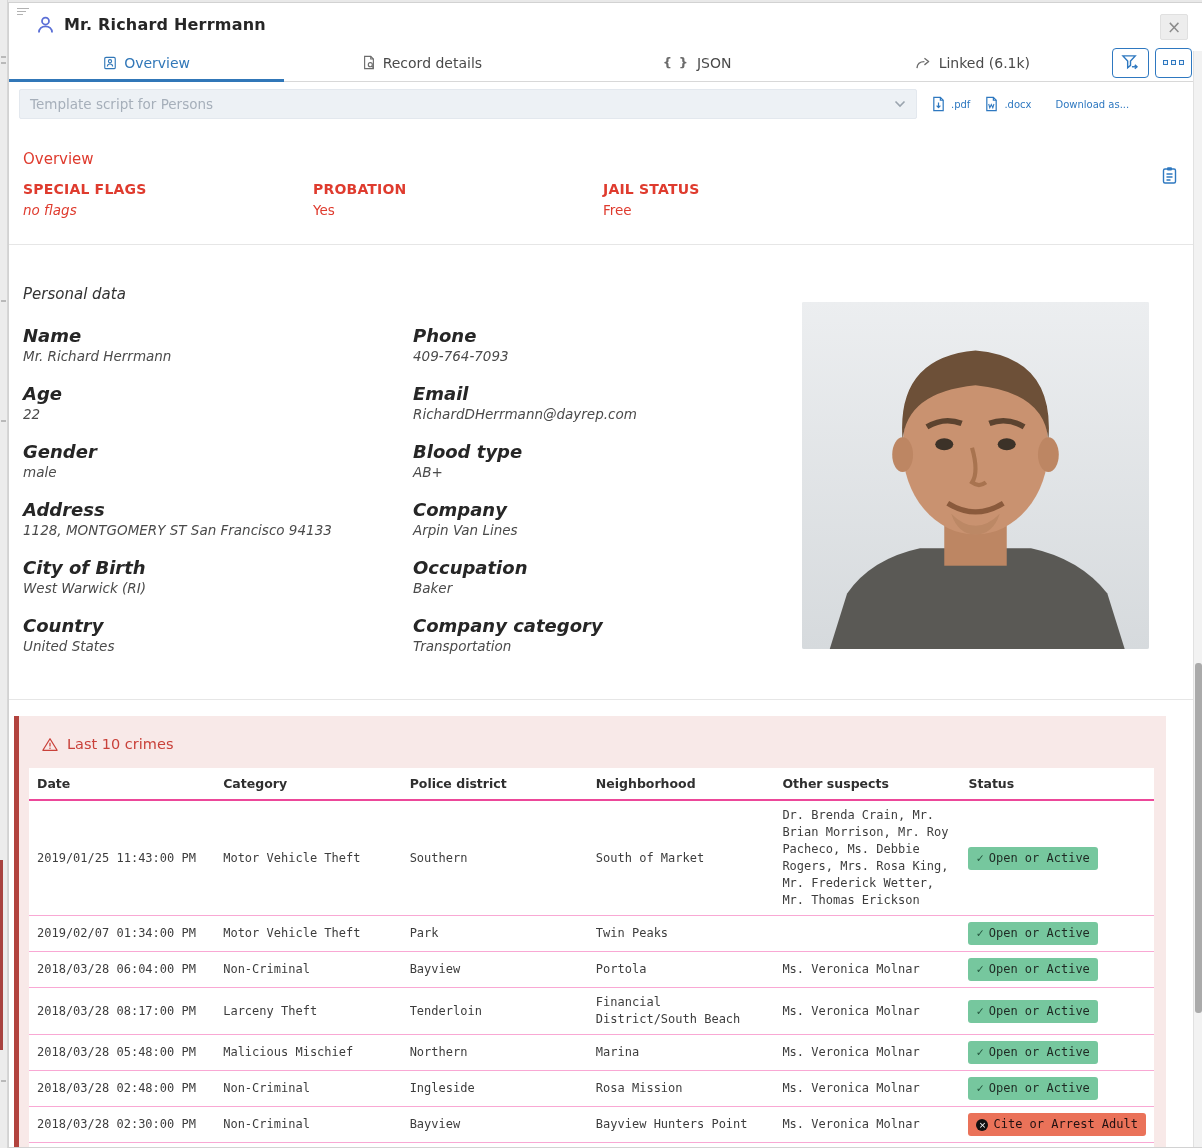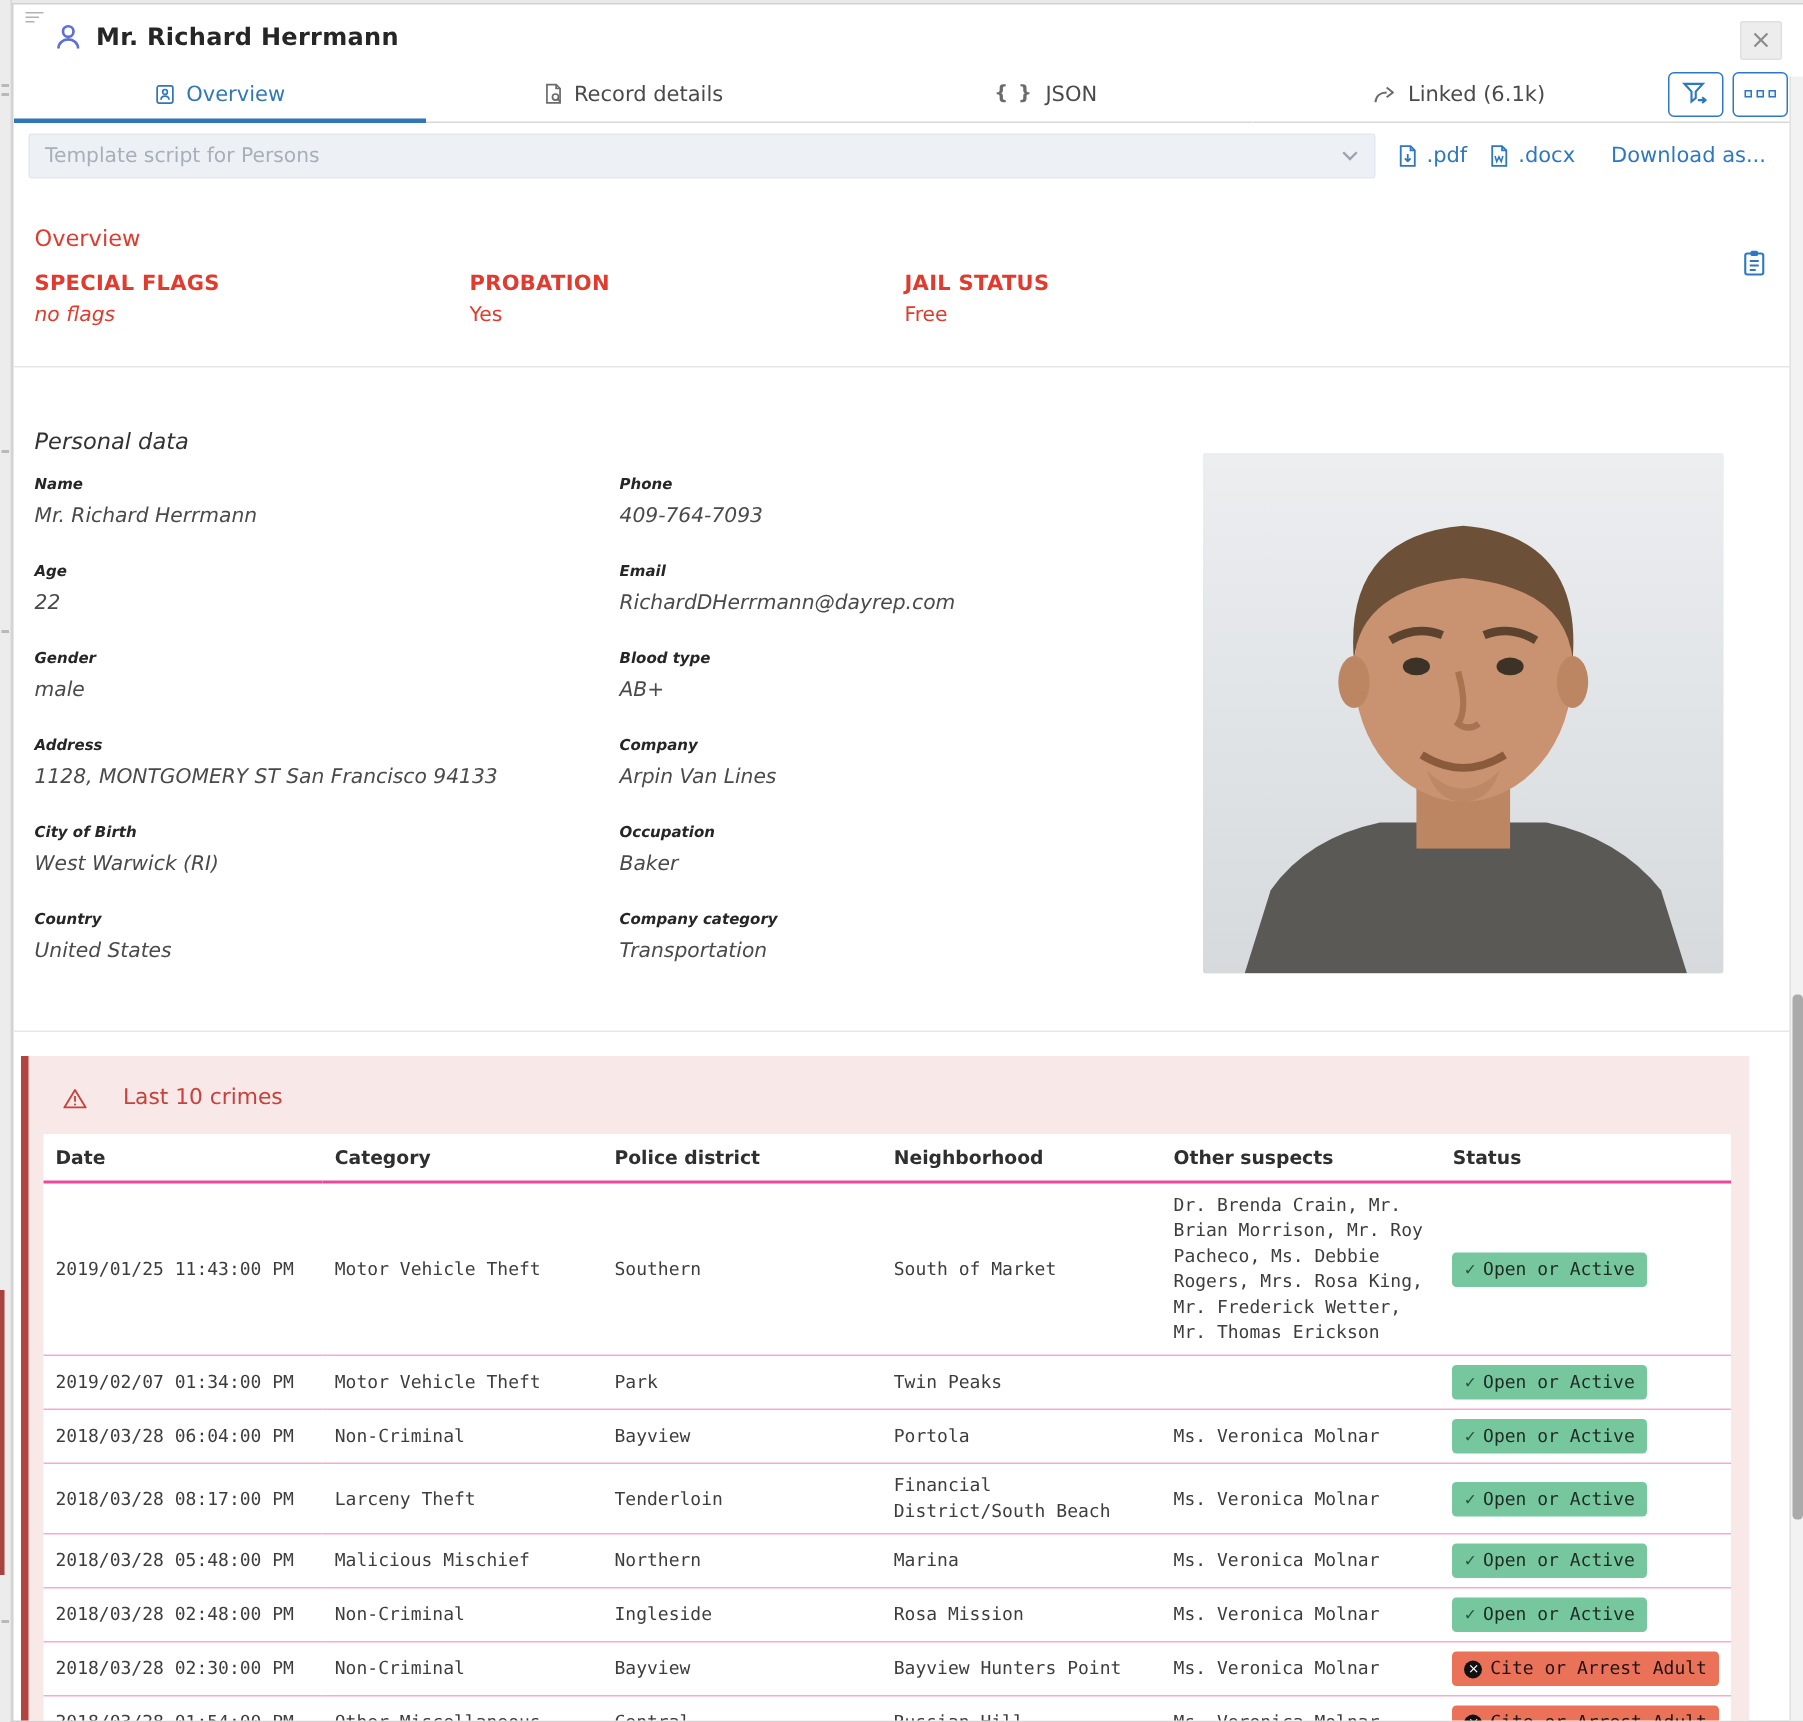--- a/index.html
+++ b/index.html
@@ -40,50 +40,50 @@
   .sq-btn { width:37px; height:30px; border:1px solid #2e78c0; border-radius:4px; background:#fff;
     display:flex; align-items:center; justify-content:center; cursor:pointer; }
   .dots { display:flex; gap:3px; }
   .dots b { width:5px; height:5px; border:1px solid #2e78c0; background:#eaf2fa; display:block; }
 
   
   .toolrow { display:flex; align-items:center; padding:7px 12px 7px 10px; gap:14px; }
   .tpl-select { flex:none; width:898px; height:30px; background:#edf1f5; border:1px solid #e3e8ee; border-radius:2px;
     display:flex; align-items:center; justify-content:space-between; padding:0 10px; cursor:pointer; }
   .tpl-select .ph { font-size:13.5px; color:#a6afba; }
-  .dl-link { display:flex; align-items:center; gap:5px; color:#2e78c0; font-size:14px; cursor:pointer; white-space:nowrap; }
+  .dl-link { display:flex; align-items:center; gap:5px; color:#2e78c0; font-size:10px; cursor:pointer; white-space:nowrap; }
   .dl-as { margin-left:10px; }
 
   
   .content { position:relative; padding:0 14px; }
   .copy-ic { position:absolute; right:24px; top:16px; cursor:pointer; }
 
   .ov-heading { color:#df3b2e; font-size:15px; margin:24px 0 13px 0; }
   .flags { display:flex; }
   .flag { width:290px; }
   .flag .flag-label { color:#df3b2e; font-weight:bold; font-size:14px; letter-spacing:.2px; }
   .flag .flag-value { color:#df3b2e; font-size:13.5px; margin-top:5px; }
   .flag.italic .flag-value { font-style:italic; }
 
   .divider { border:none; border-top:1px solid #e6e6e6; margin:26px -14px 0 -14px; }
 
   .personal { position:relative; margin-top:40px; min-height:372px;font-style:italic; }
   .p-heading { font-size:15px; color:#333; margin-bottom:10px; }
   .p-cols { display:flex; }
   .p-col { width:390px; }
   .p-field { margin-bottom:17px; }
-  .p-field .lbl { font-size:10px; font-weight:bold; color:#262626; line-height:22px; }
+  .p-field .lbl { font-size:18px; font-weight:bold; color:#262626; line-height:22px;margin-top:12px; }
   .p-field .val { font-size:13.5px; color:#4a4a4a; line-height:19px; }
   .photo { position:absolute; left:779px; top:17px; width:347px; height:347px; border-radius:2px; overflow:hidden;
     background:#e5e8ea; }
 
   
   .crimes { margin:16px 22px 0 -9px; background:#f8e9e8; border-left:5px solid #b2433e;
     padding:20px 12px 16px 10px; min-height:480px; }
-  .crimes-head { display:flex; align-items:center; gap:24px; color:#c9413a; font-size:14.5px; padding-left:13px; }
+  .crimes-head { display:flex; align-items:center; gap:9px; color:#c9413a; font-size:14.5px; padding-left:13px; }
   .crimes table { width:100%; border-collapse:collapse; background:#fff; margin-top:16px; }
   .crimes th { text-align:left; font-size:12.5px; color:#2f2f2f; padding:8px 8px; border-bottom:2px solid #ec4899;
     font-family:"DejaVu Sans","Liberation Sans",sans-serif; width:16.66%; }
   .crimes td { font-family:"DejaVu Sans Mono","Liberation Mono",monospace; font-size:12px; color:#3d3d3d;
     padding:6px 8px; border-bottom:1px solid #f9a8d4; vertical-align:middle; line-height:17px; }
   .badge { display:inline-flex; align-items:center; gap:5px; border-radius:3px; padding:3px 8px;
     font-family:"DejaVu Sans Mono","Liberation Mono",monospace; font-size:12px; color:#1f2a24; white-space:nowrap; }
   .badge.open { background:#76c79e; }
   .badge.cite { background:#ea7259; color:#221111; }
   .badge .ic-ok { color:#23543c; font-size:12px; }

